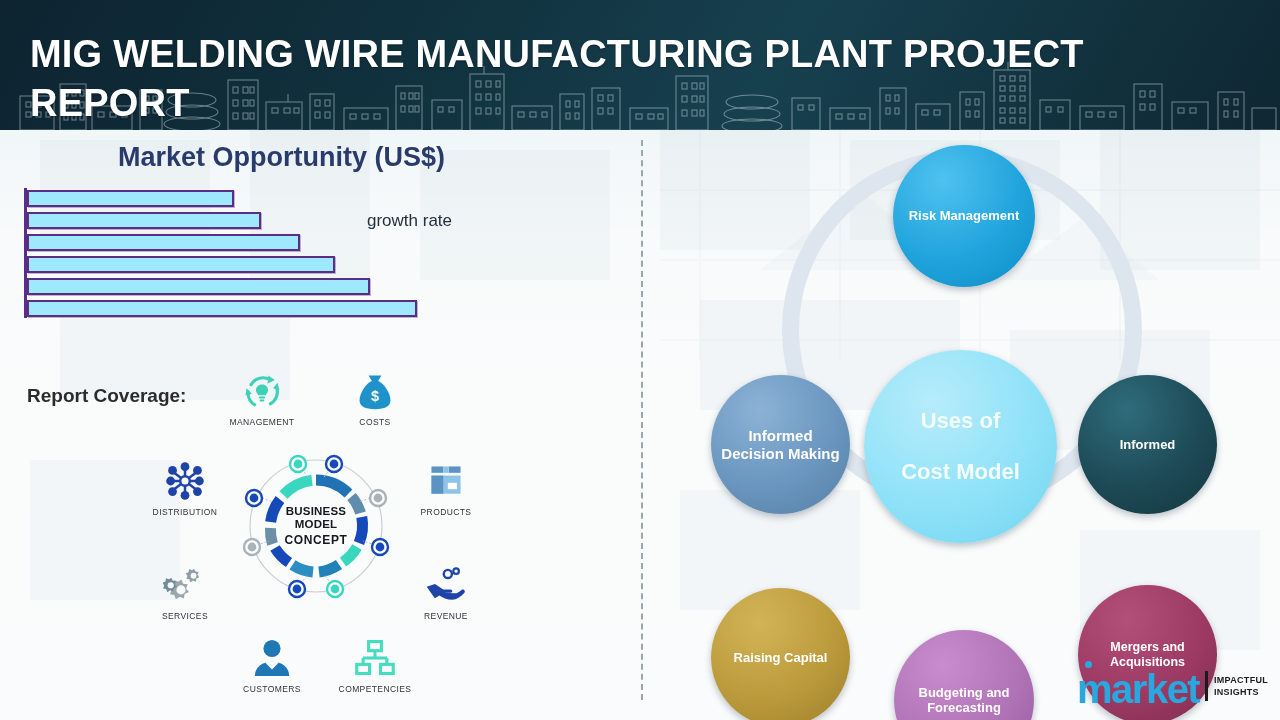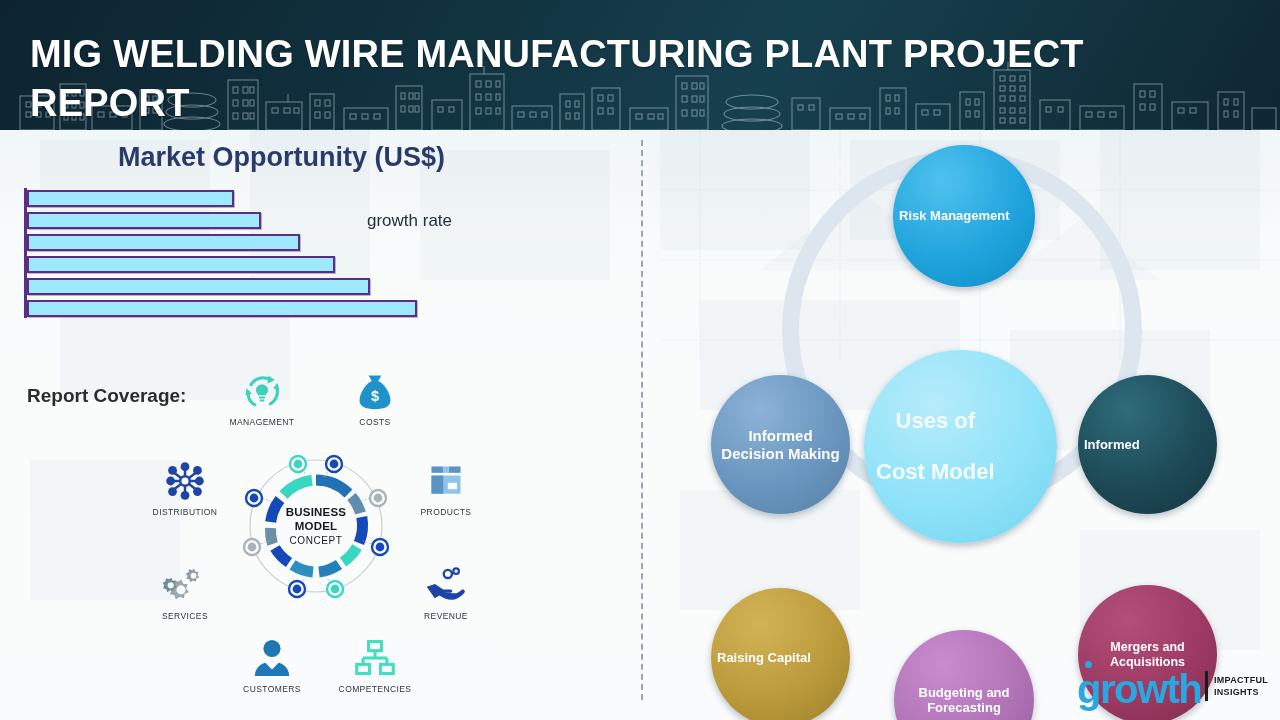--- a/index.html
+++ b/index.html
@@ -80,31 +80,31 @@
   }
 
   
   .bmc{position:absolute;left:240px;top:320px;width:152px;height:152px;}
   .bmc-text{
     position:absolute;left:0;top:0;width:152px;height:152px;
     display:flex;flex-direction:column;align-items:center;justify-content:center;
     pointer-events:none;
   }
   .bmc-text .t1{font-size:11.5px;font-weight:bold;color:#15181e;line-height:1.16;letter-spacing:.2px;}
-  .bmc-text .t2{font-size:10px;color:#15181e;letter-spacing:.6px;margin-top:2px;}
+  .bmc-text .t2{font-size:12px;color:#15181e;letter-spacing:.6px;margin-top:2px;font-weight:bold;}
 
   
   .right-panel{position:absolute;left:641px;top:130px;width:639px;height:590px;}
   .ring{
     position:absolute;left:141px;top:20px;width:360px;height:360px;
     border-radius:50%;border:17px solid #dde6ee;box-sizing:border-box;
   }
   .node{
     position:absolute;border-radius:50%;
-    display:flex;align-items:center;justify-content:flex-start;text-align:center;
+    display:flex;align-items:center;justify-content:center;text-align:center;
     color:#ffffff;font-weight:bold;line-height:1.18;
     box-shadow:0 3px 7px rgba(20,40,60,.28);
   }
   .node span{display:block;padding:0 6px;}
   .node.center{color:#f4feff;}
 
   .logo{position:absolute;left:1077px;top:661px;width:196px;height:48px;}
   .logo-word{
     position:absolute;left:0;top:8px;font-size:40px;font-weight:bold;color:#29a8e0;
     letter-spacing:-1.5px;font-family:"Liberation Sans", sans-serif;line-height:1;
@@ -574,21 +574,21 @@
       <span>Raising Capital</span>
     </div>
 
     <div class="node" style="left:70px;top:245px;width:139px;height:139px;background:radial-gradient(circle at 35% 25%,#8cb2d6 0%,#6a96bf 55%,#5580a6 100%);font-size:15px;">
       <span>Informed Decision Making</span>
     </div>
   </div>
 
   <div class="logo">
     <div class="logo-dot"></div>
-    <div class="logo-word">growth</div>
+    <div class="logo-word">market</div>
     <div class="logo-bar"></div>
     <div class="logo-tag">
       <span>IMPACTFUL</span><br>
       <span>INSIGHTS</span>
     </div>
   </div>
 
 </div>
 
 </body></html>

